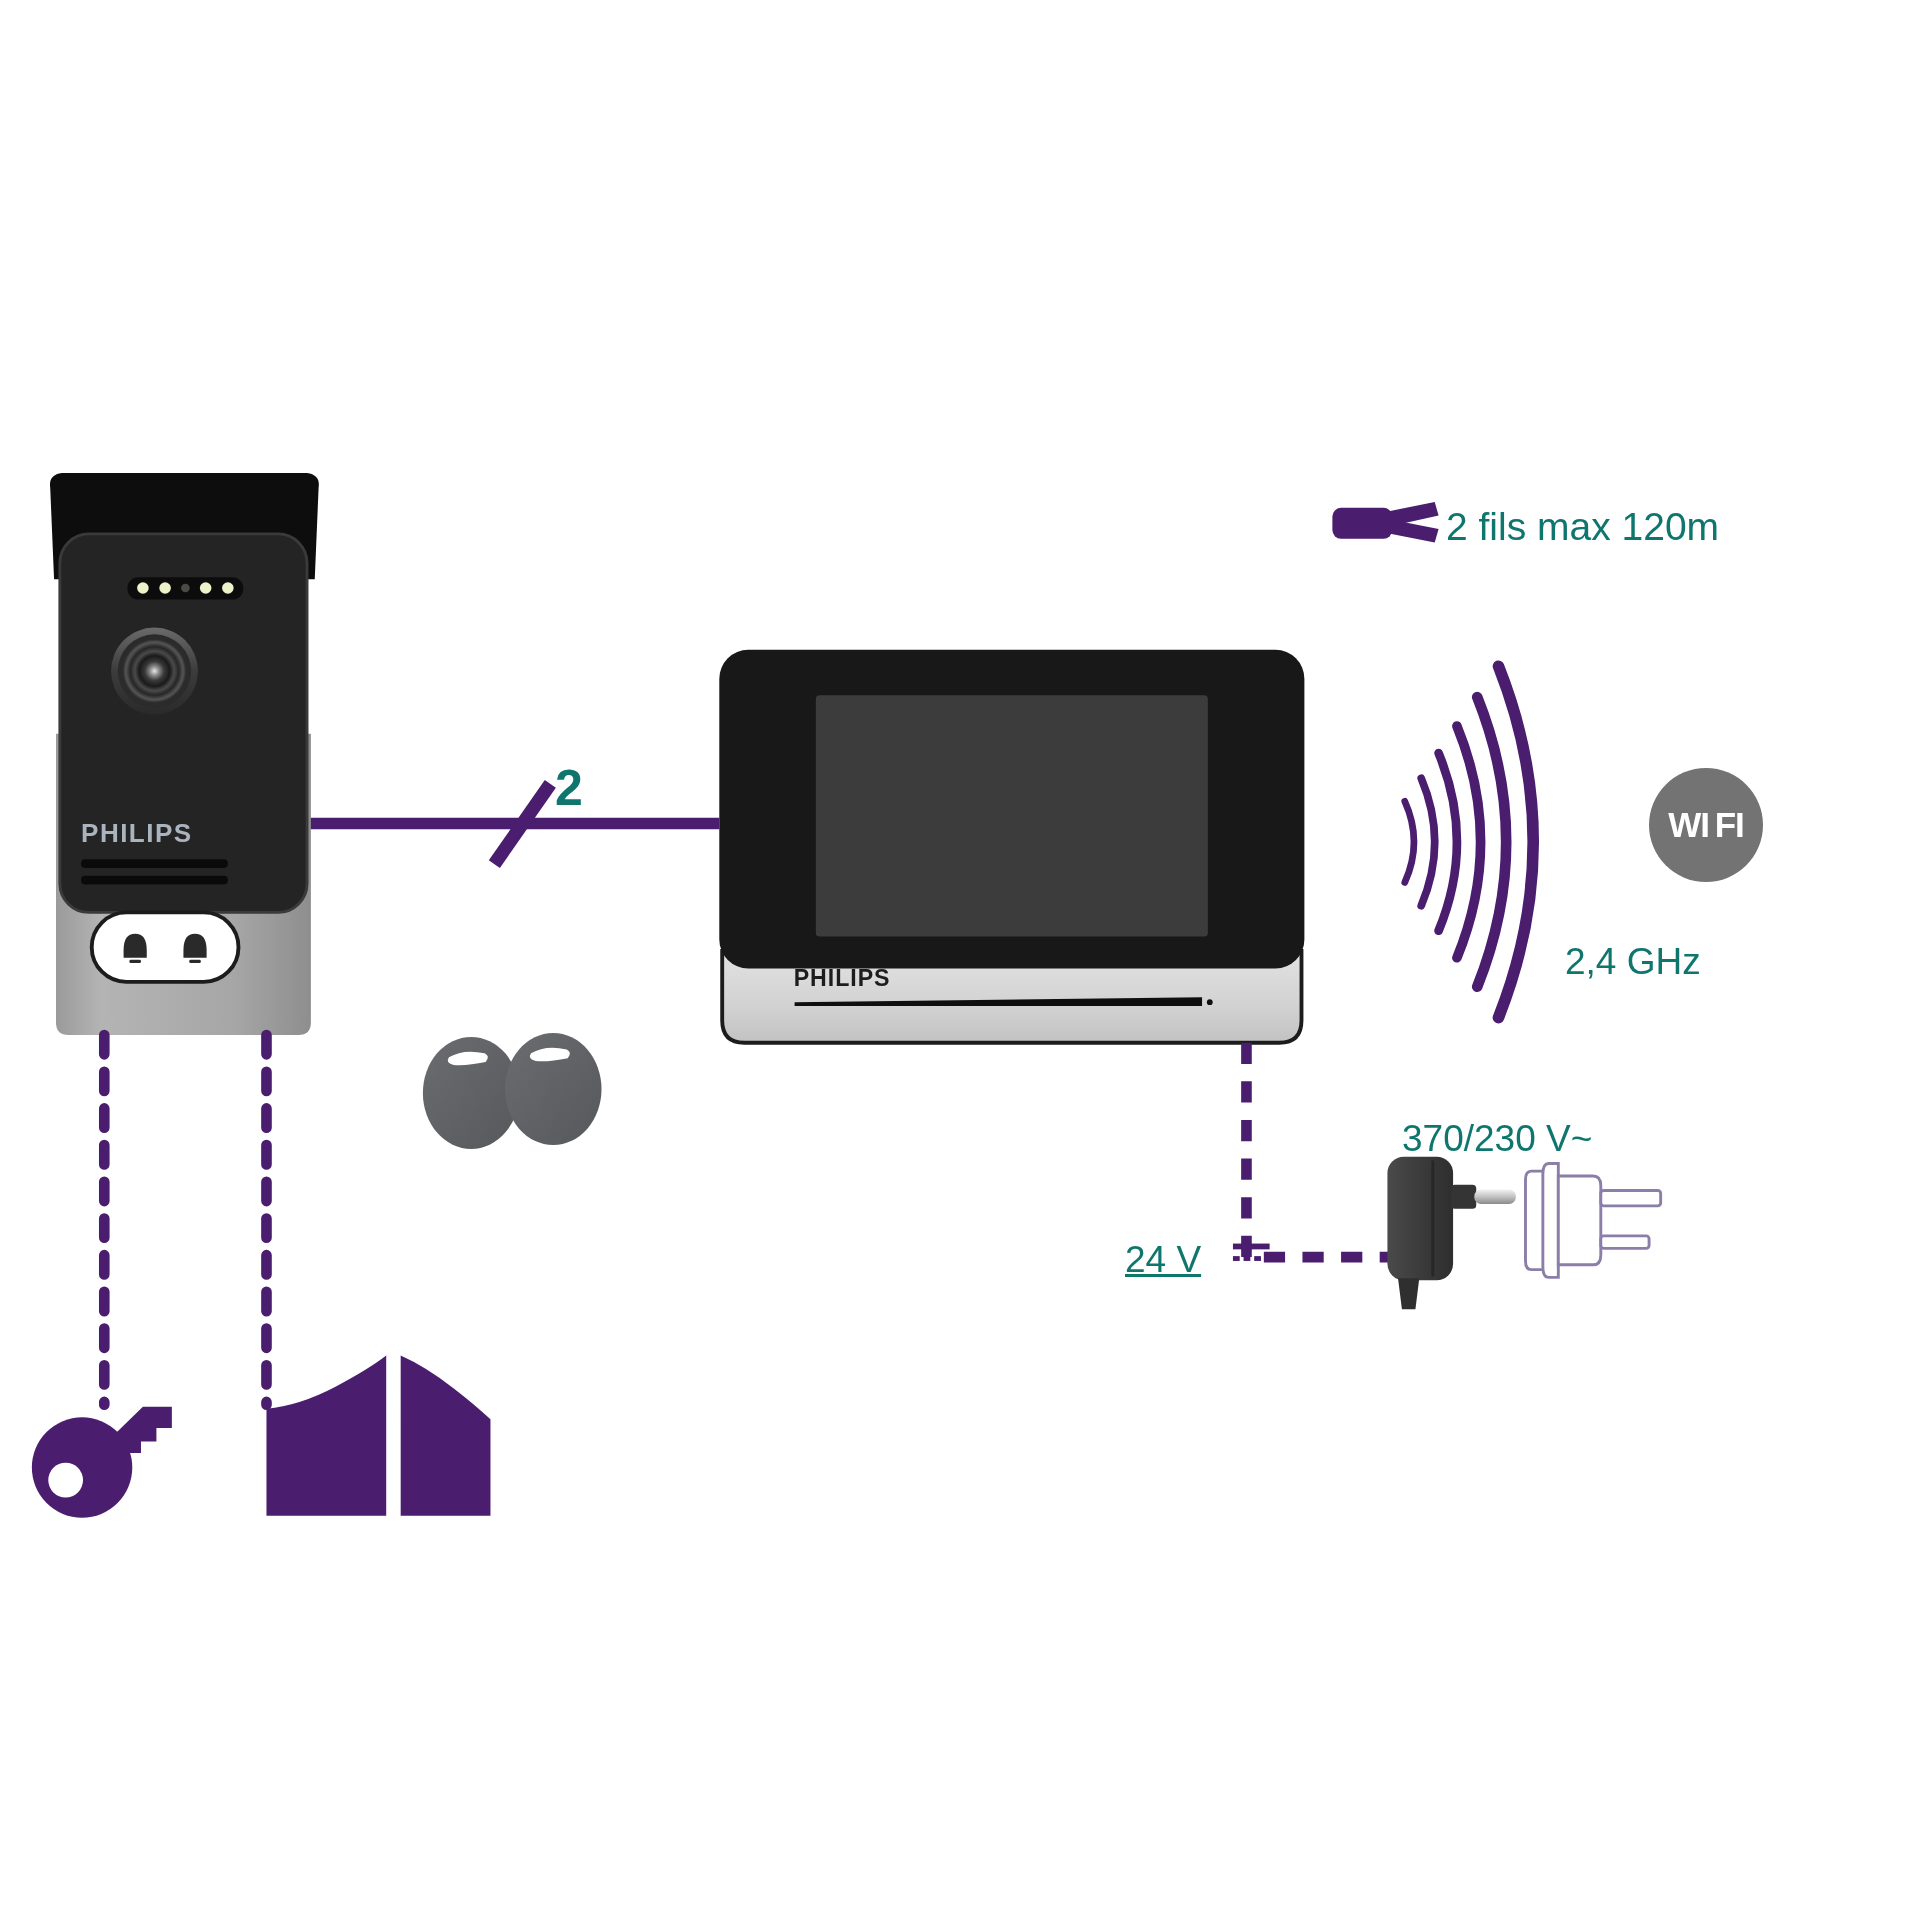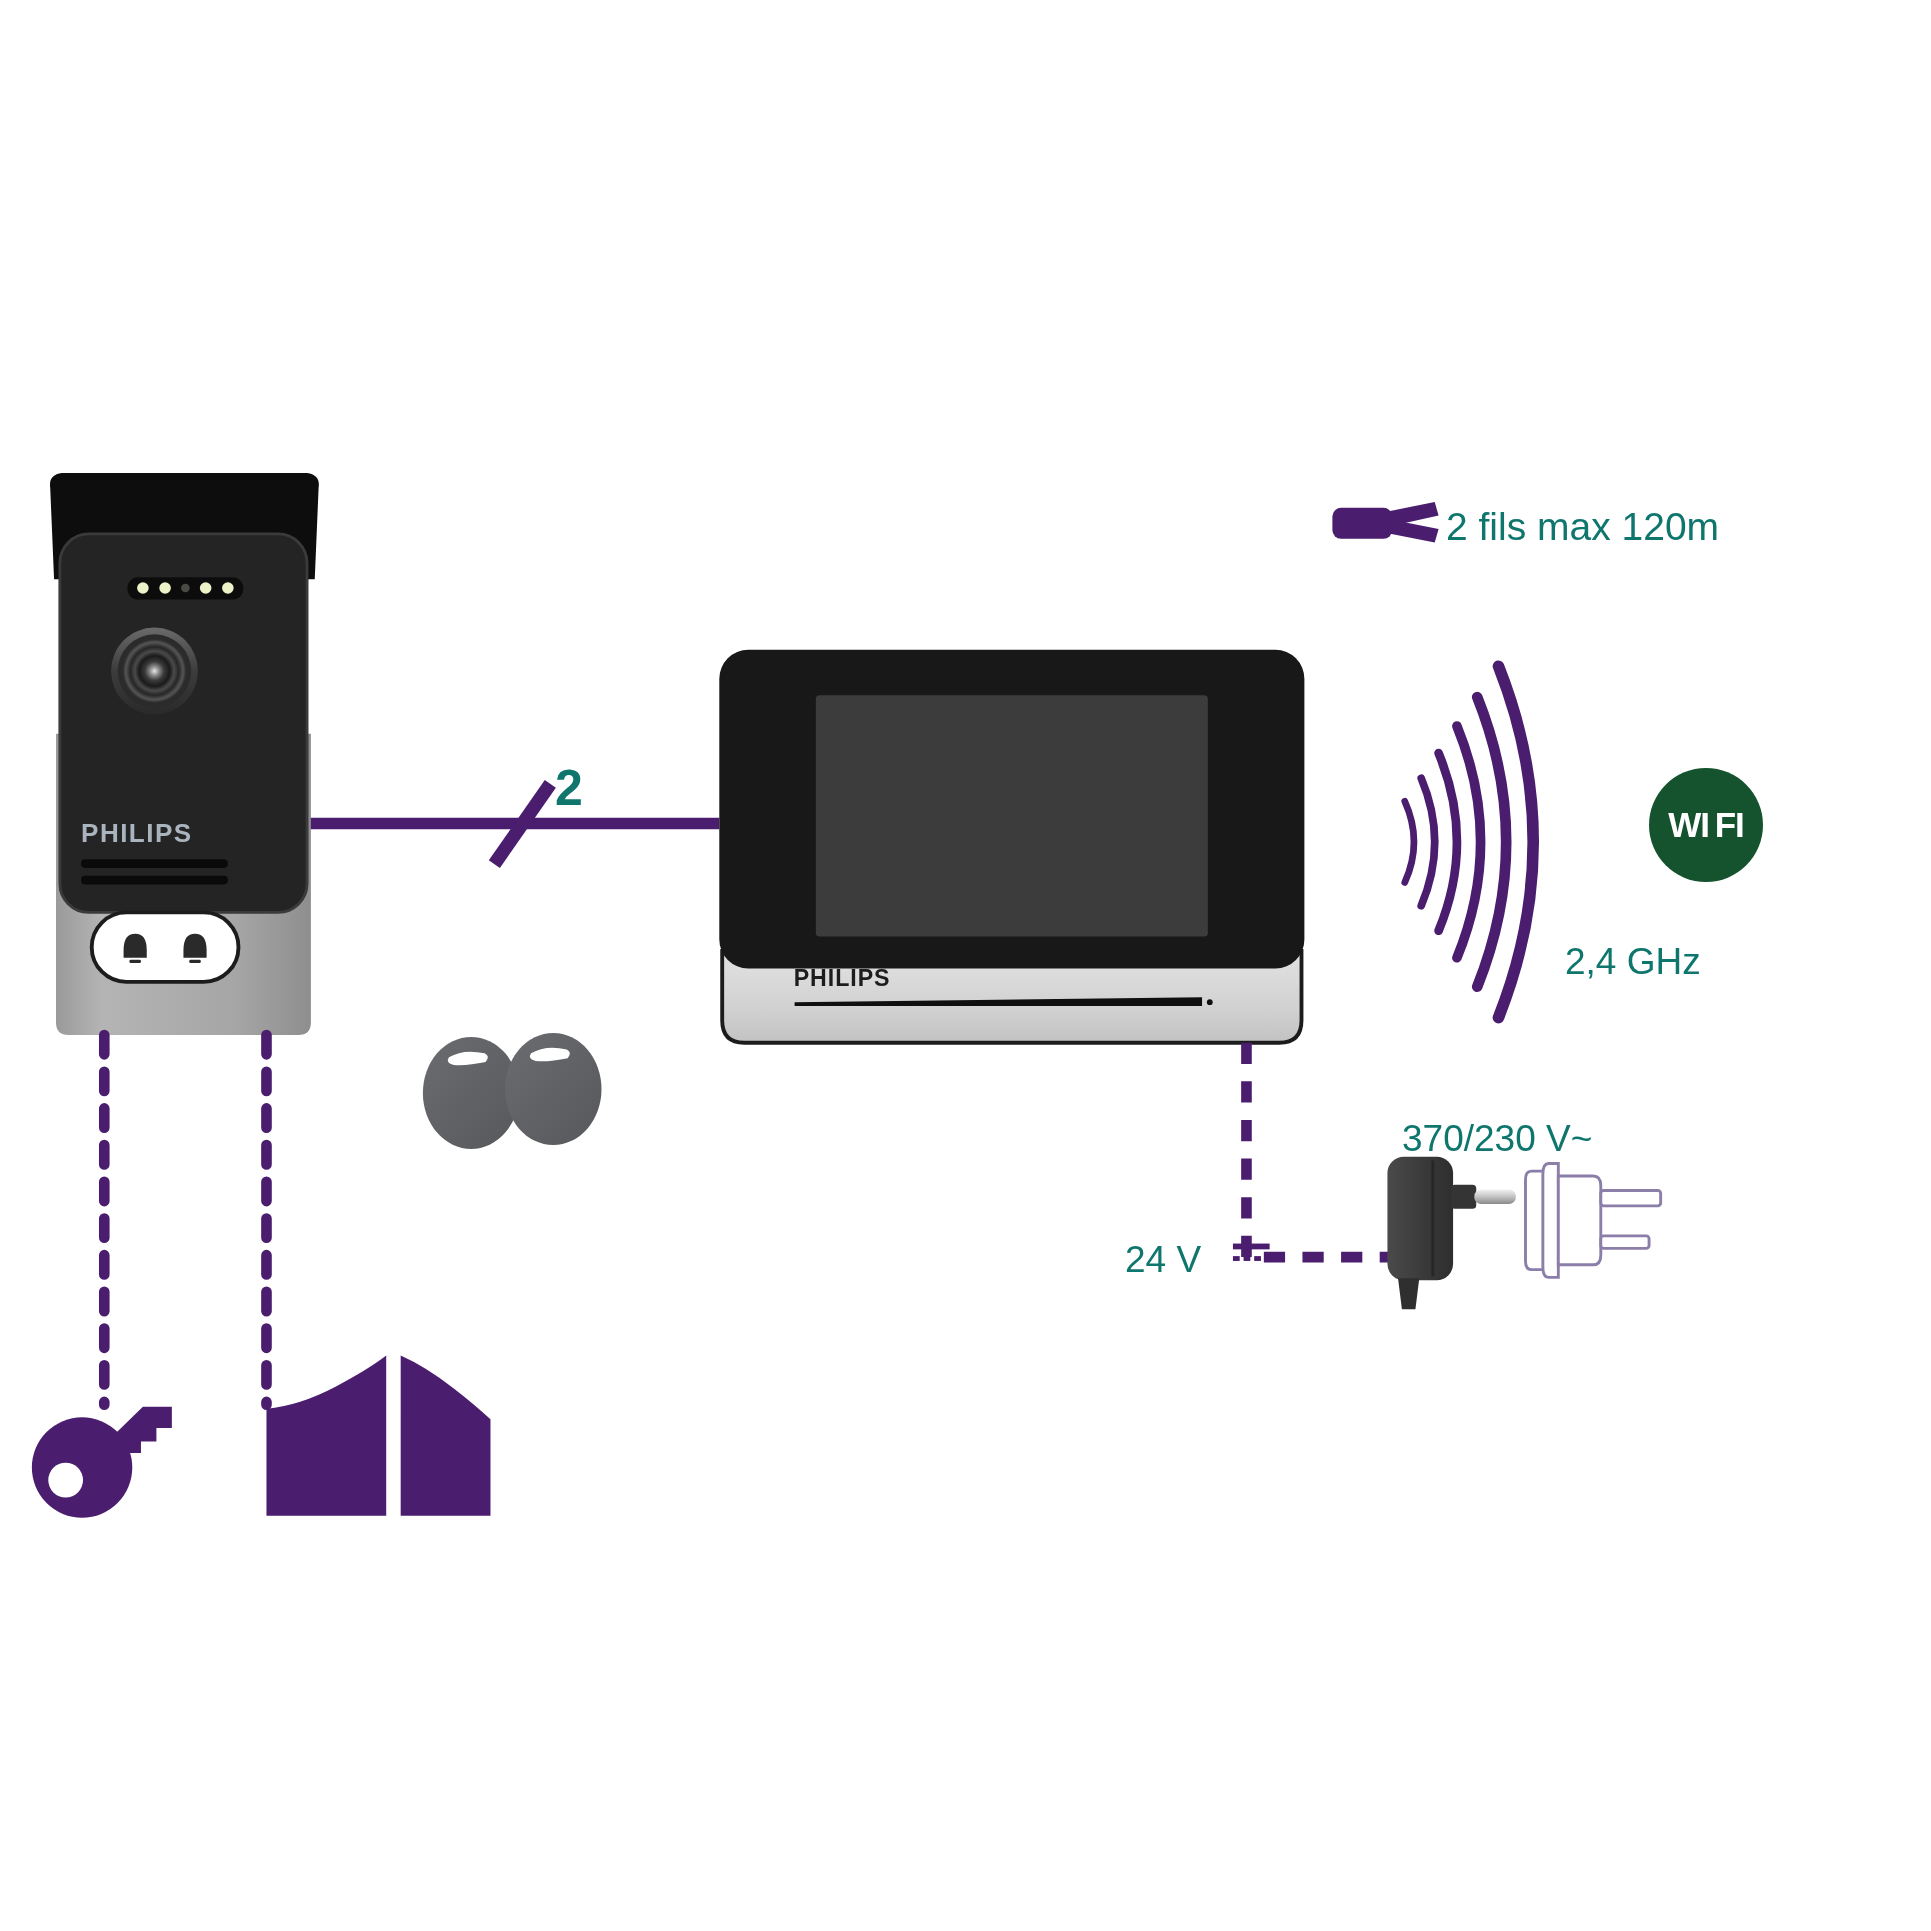--- a/index.html
+++ b/index.html
@@ -26,21 +26,21 @@
   .label {
     position: absolute;
     color: #0f766e;
     font-family: "Liberation Sans", sans-serif;
     white-space: nowrap;
     line-height: 1;
   }
   #wire-spec-label { left: 1446px; top: 507px; font-size: 39px; }
   #ghz-label       { left: 1565px; top: 943px; font-size: 37px; }
   #ac-label        { left: 1402px; top: 1120px; font-size: 37px; }
-  #dc-label        { left: 1125px; top: 1241px; font-size: 37px; }
+  #dc-label        { left: 1125px; top: 1241px; font-size: 37px; text-decoration: underline; }
   #wire-count-label{ left: 555px;  top: 763px;  font-size: 50px; font-weight: bold; }
 
   
   #polarity-badge {
     position: absolute;
     left: 1731px; top: 461px;
     width: 153px; height: 153px;
     border-radius: 50%;
     background: #565656;
     display: flex;
@@ -52,21 +52,21 @@
     line-height: 1.22;
     letter-spacing: 0.2px;
   }
 
   
   #wifi-badge {
     position: absolute;
     left: 1649px; top: 768px;
     width: 114px; height: 114px;
     border-radius: 50%;
-    background: #14532d;
+    background: #737373;
   }
   #wifi-badge .wf {
     position: absolute;
     left: 0; top: 0; right: 0; bottom: 0;
     display: flex;
     align-items: center;
     justify-content: center;
     color: #ffffff;
     font-size: 35px;
     font-weight: bold;

